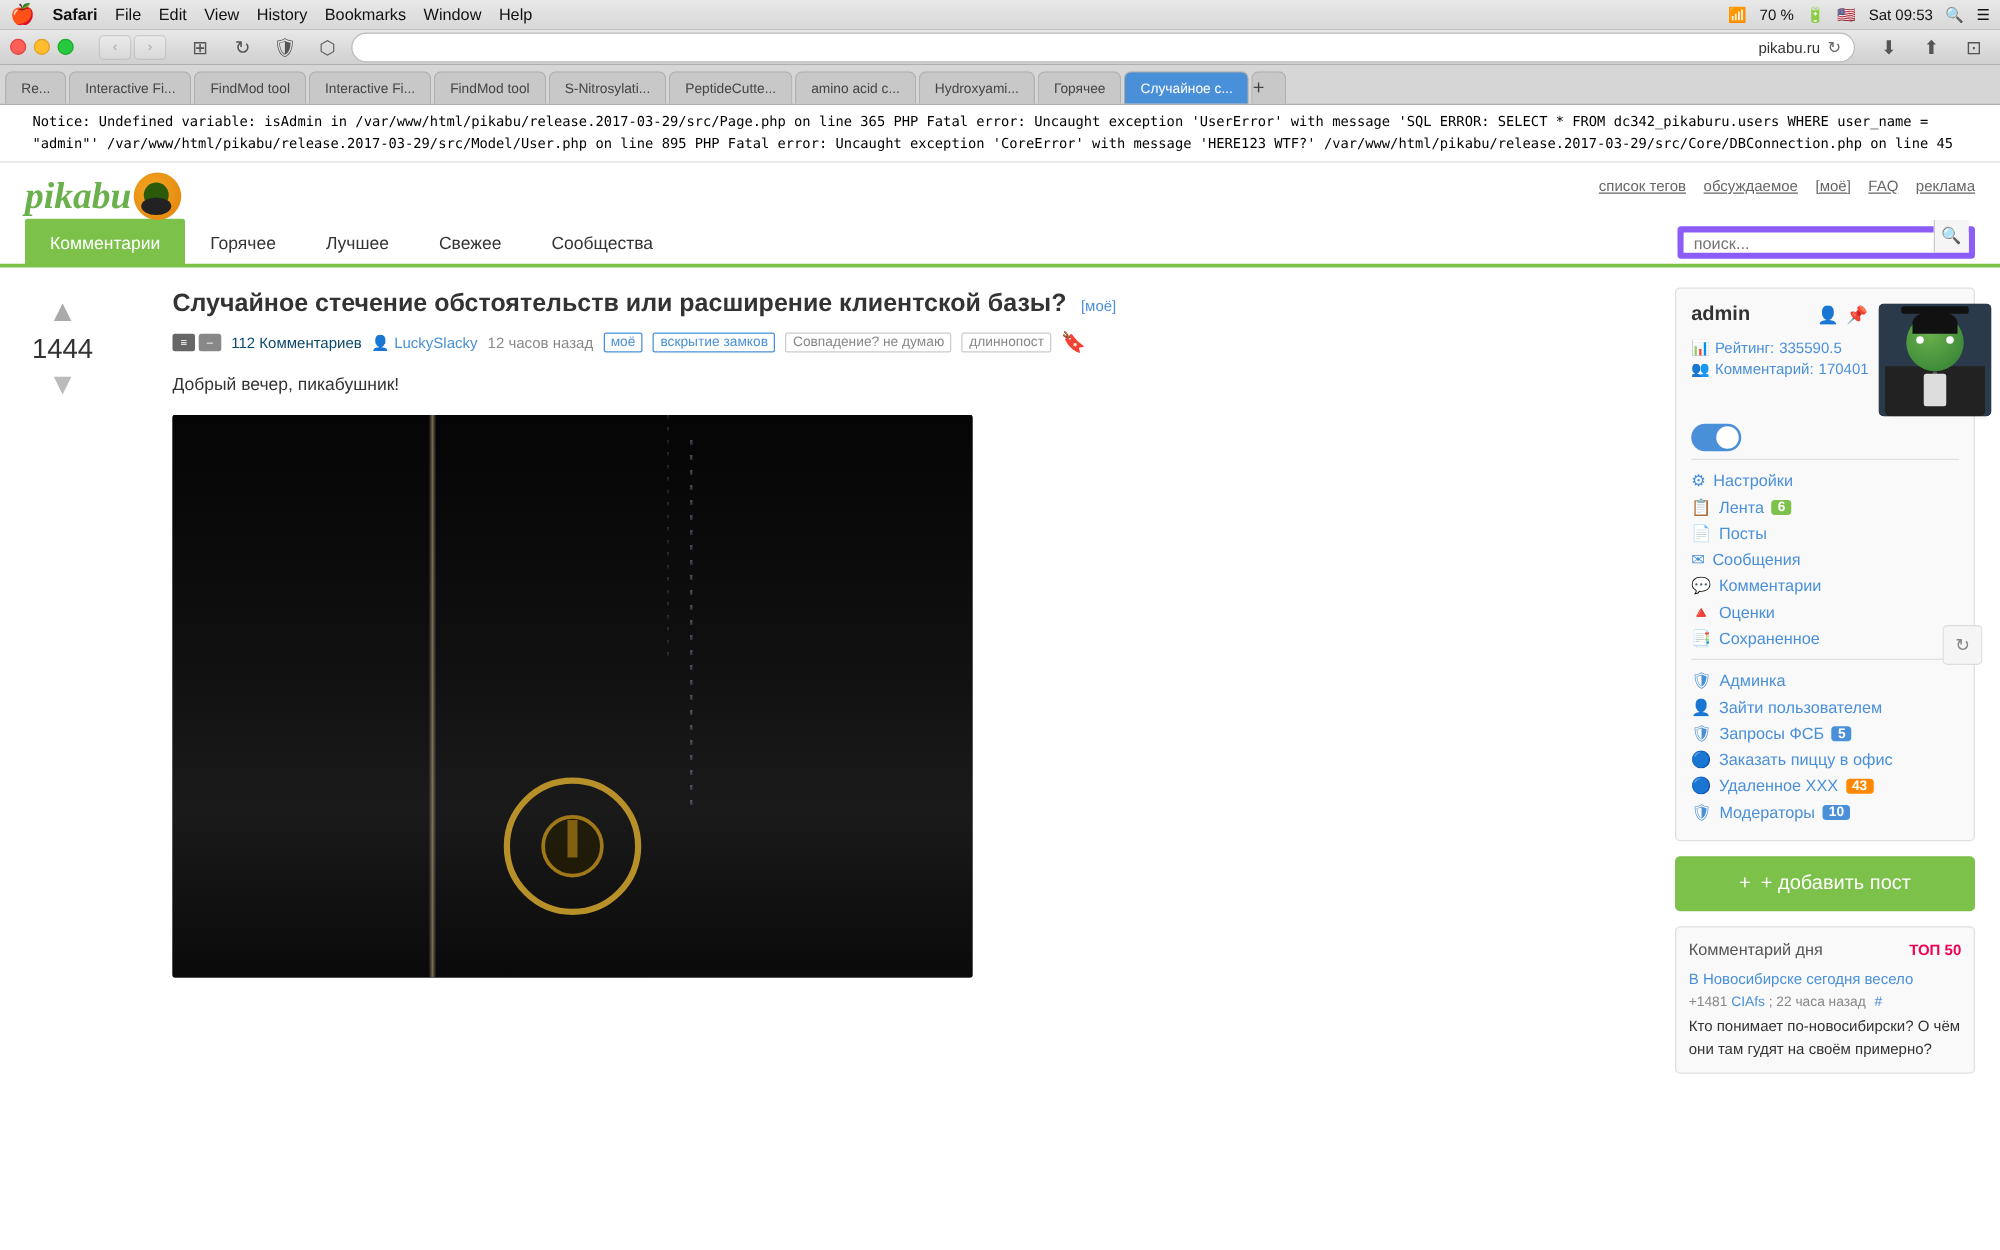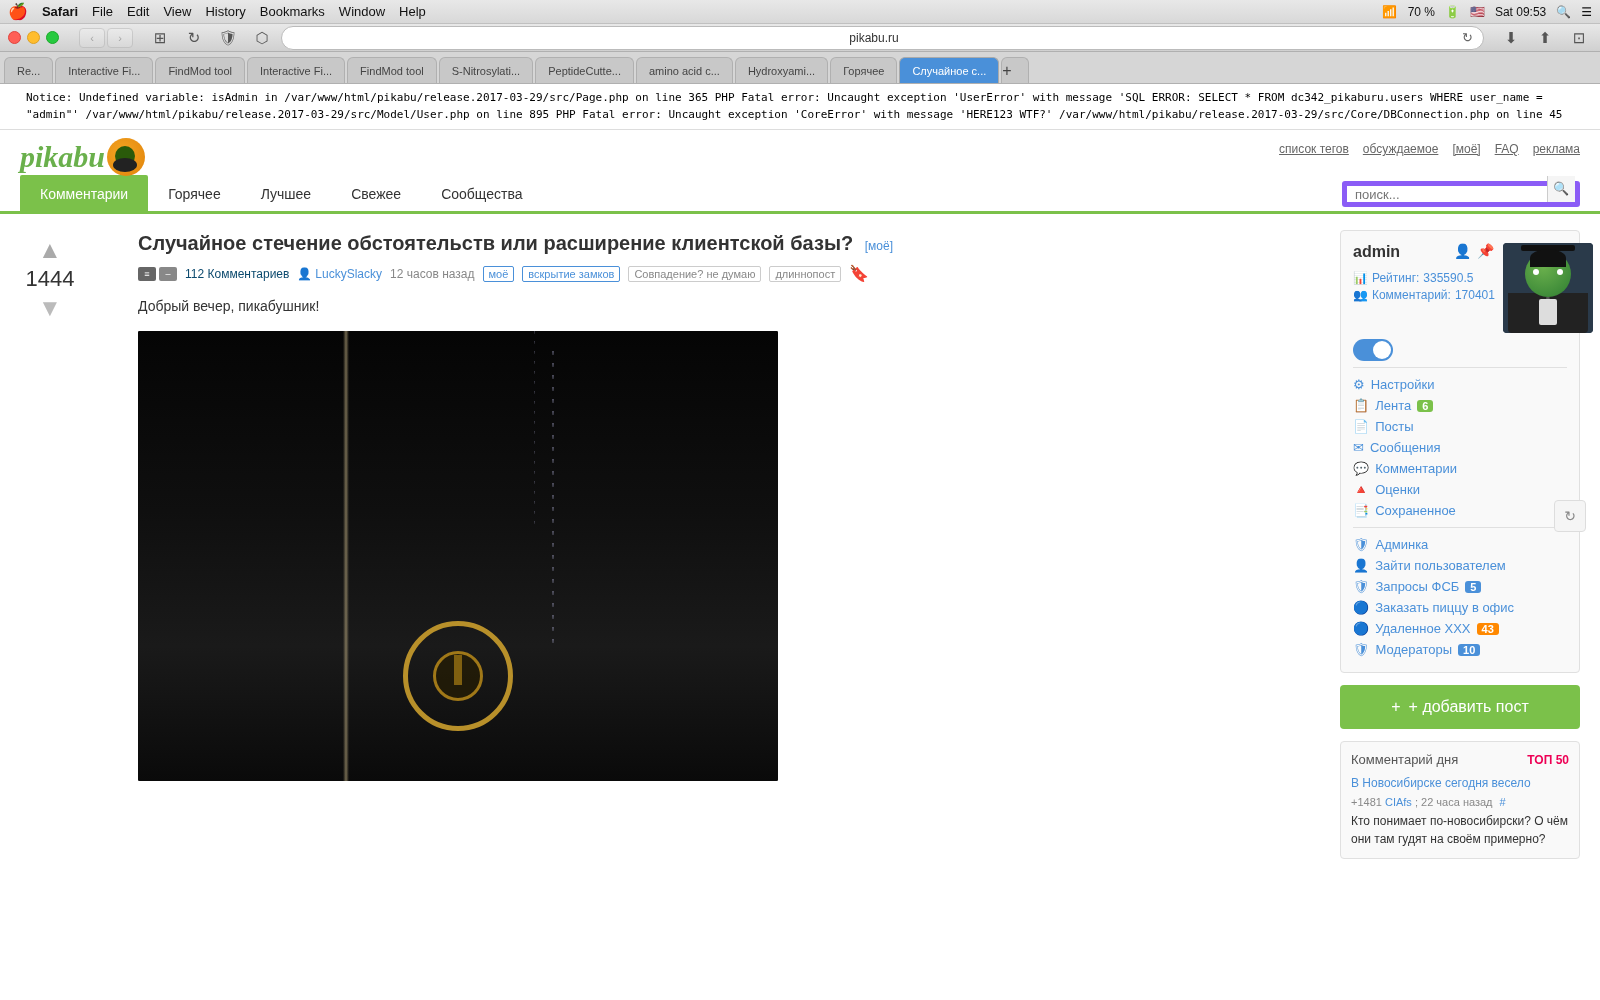--- a/index.html
+++ b/index.html
@@ -20,21 +20,21 @@
     .traffic-light { width: 13px; height: 13px; border-radius: 50%; }
     .tl-red { background: #ff5f56; border: 1px solid #e0443e; }
     .tl-yellow { background: #ffbd2e; border: 1px solid #dea123; }
     .tl-green { background: #27c93f; border: 1px solid #1aab29; }
     .nav-buttons { display: flex; gap: 2px; margin-left: 14px; }
     .nav-btn { width: 26px; height: 20px; background: linear-gradient(to bottom, #f5f5f5, #e0e0e0); border: 1px solid #aaa; border-radius: 4px; display: flex; align-items: center; justify-content: center; cursor: pointer; font-size: 11px; color: #555; }
     .nav-btn.disabled { opacity: 0.4; }
     .toolbar-icons { display: flex; gap: 8px; align-items: center; margin-left: 8px; }
     .toolbar-icon { width: 26px; height: 26px; display: flex; align-items: center; justify-content: center; font-size: 15px; color: #555; cursor: pointer; }
     .address-bar { flex: 1; height: 24px; background: #fff; border: 1px solid #bbb; border-radius: 12px; display: flex; align-items: center; padding: 0 10px; font-size: 12px; color: #333; position: relative; }
-    .address-bar-text { flex: 1; text-align: center; color: #333; }
+    .address-bar-text { flex: 1; text-align: right; color: #333; }
     .reload-btn { font-size: 13px; color: #666; margin-left: 6px; cursor: pointer; }
 
     
     .browser-tabs { height: 32px; background: #d6d6d6; display: flex; align-items: flex-end; padding-left: 4px; border-bottom: 1px solid #b0b0b0; overflow: hidden; }
     .browser-tab { height: 26px; padding: 0 12px; background: #c8c8c8; border: 1px solid #b0b0b0; border-bottom: none; border-radius: 6px 6px 0 0; font-size: 11px; color: #444; display: flex; align-items: center; cursor: pointer; max-width: 120px; white-space: nowrap; overflow: hidden; text-overflow: ellipsis; margin-right: 2px; }
     .browser-tab.active { background: #fff; color: #111; font-weight: 500; border-color: #aaa; }
     .browser-tab.last { background: #4a90d9; color: #fff; }
 
     
     .error-notice { background: #fff; border-bottom: 1px solid #ddd; padding: 6px 26px; font-size: 11px; color: #000; line-height: 1.5; font-family: monospace; }
@@ -78,21 +78,21 @@
     .meta-badge { font-size: 11px; color: #888; border: 1px solid #ccc; padding: 1px 5px; border-radius: 2px; cursor: pointer; }
     .meta-bookmark { font-size: 16px; color: #888; cursor: pointer; }
 
     .article-text { font-size: 14px; color: #333; line-height: 1.6; margin-bottom: 14px; }
     .article-image { width: 100%; max-width: 640px; height: 450px; background: #111; border-radius: 2px; overflow: hidden; position: relative; display: flex; align-items: center; justify-content: center; }
     .image-placeholder { width: 100%; height: 100%; background: linear-gradient(135deg, #0a0a0a 0%, #1a1a1a 30%, #0d0d0d 60%, #222 100%); position: relative; }
 
     
     .sidebar { width: 240px; flex-shrink: 0; }
     .user-card { background: #f9f9f9; border: 1px solid #e0e0e0; border-radius: 4px; padding: 12px; margin-bottom: 12px; }
-    .user-card-header { display: flex; justify-content: space-between; margin-bottom: 10px; }
+    .user-card-header { display: flex; align-items: center; justify-content: space-between; margin-bottom: 10px; }
     .username { font-size: 16px; font-weight: bold; color: #333; }
     .user-icons { display: flex; gap: 6px; }
     .user-icon { font-size: 14px; color: #888; cursor: pointer; }
     .user-stats { font-size: 12px; color: #555; margin-bottom: 6px; }
     .user-stats span { color: #4a90d9; }
     .user-menu-item { font-size: 13px; color: #4a90d9; padding: 3px 0; cursor: pointer; display: flex; align-items: center; gap: 6px; }
     .user-menu-item .count-badge { background: #7bc14a; color: #fff; border-radius: 3px; padding: 0 5px; font-size: 11px; font-weight: bold; }
     .user-menu-item .count-badge.orange { background: #f80; }
     .user-menu-item .count-badge.blue { background: #4a90d9; }
     .user-menu-divider { height: 1px; background: #e0e0e0; margin: 6px 0; }

